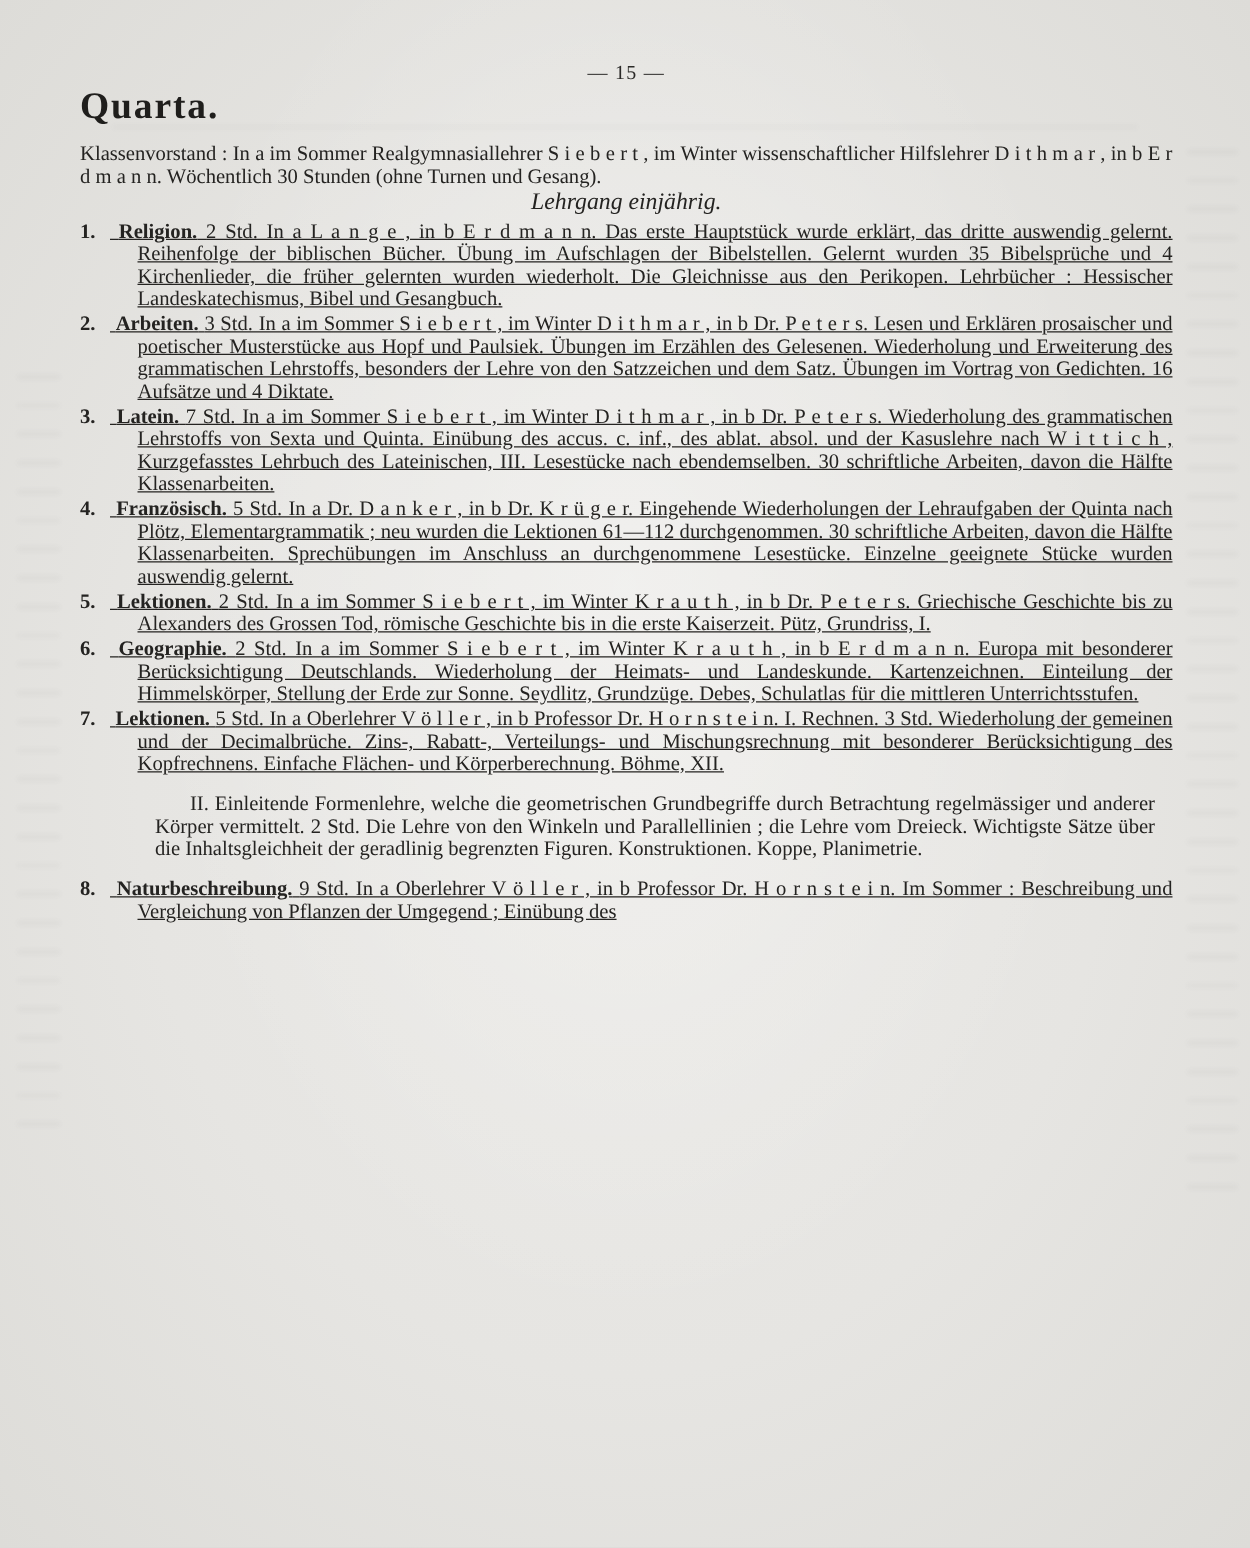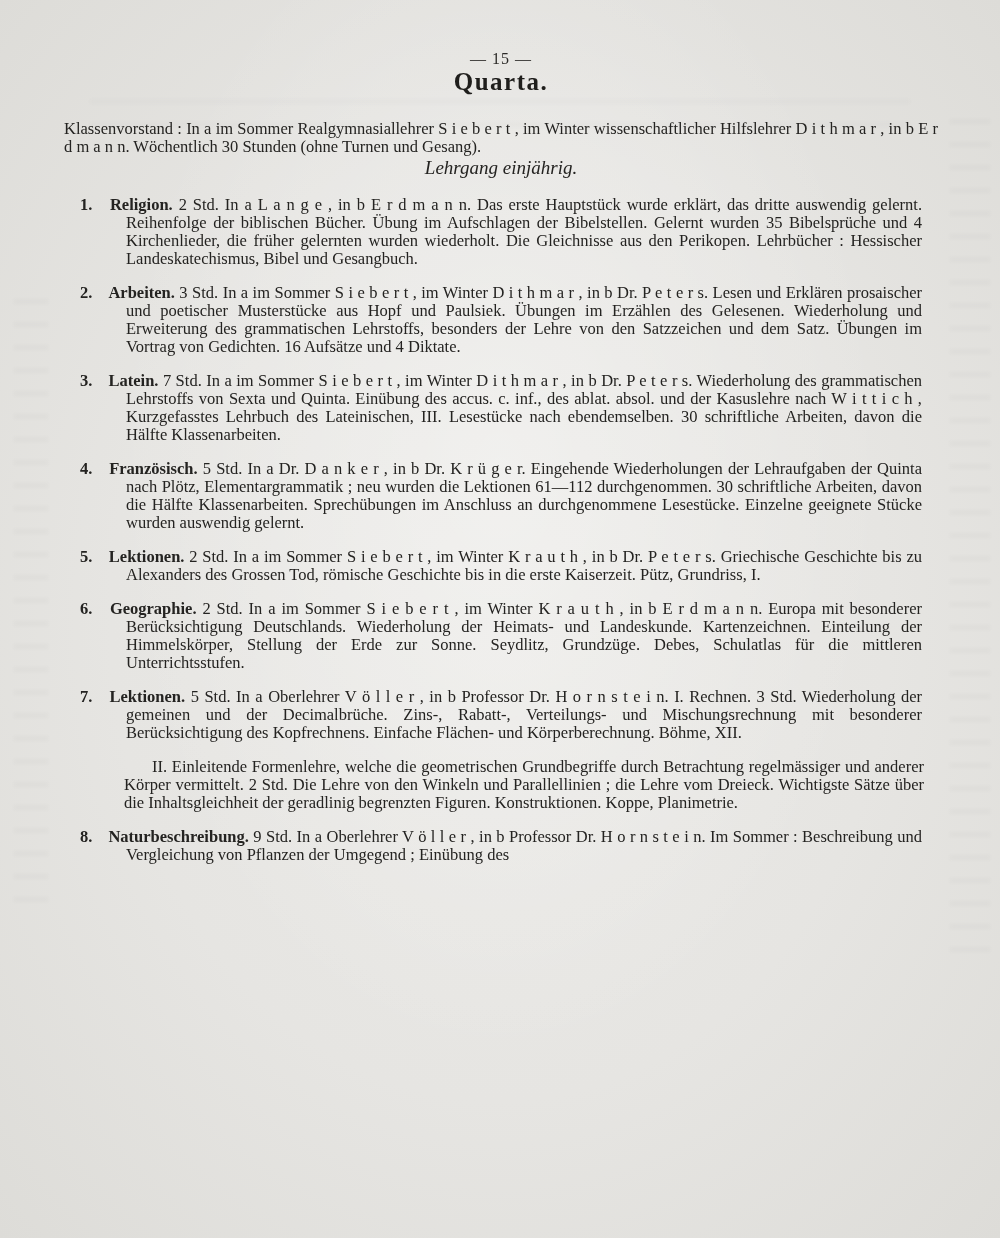--- a/index.html
+++ b/index.html
@@ -39,48 +39,49 @@
   .smudge.right  { right: 10px; top: 120px; width: 40px;  height: 840px; }
   .smudge.top    { left: 90px;  top: 100px; width: 820px; height: 46px; opacity: 0.07; }
 
   .page-number {
     text-align: center;
     font-size: 16px;
     letter-spacing: 1px;
     color: #2b2a28;
   }
   .title {
-    text-align: center;
-    font-size: 25px;
+    text-align: left;
+    font-size: 30px;
     font-weight: bold;
     letter-spacing: 1.5px;
-    margin: 0 0 24px 0;
+    margin: 0 0 12px 0;
     color: #1f1e1c;
   }
   .bodytext, .entry-p, .entry-p2, .intro {
     font-size: 16.5px;
     line-height: 18px;
   }
   .intro {
     margin: 0;
     text-align: justify;
   }
   .subline {
     text-align: center;
     margin: 0 0 2px 0;
     font-size: 19px;
     line-height: 24px;
     font-style: italic;
   }
   .entry { margin-top: 2px; }
   .entry-p {
-    margin: 16px;
+    margin: 0;
     padding-left: 46px;
     text-indent: -46px;
     text-align: justify;
+    text-decoration: underline;
   }
   .entry-p2 {
     margin: 14px;
     padding-left: 46px;
     text-indent: 28px;
     text-align: justify;
   }
   .num {
     display: inline-block;
     width: 24px;

